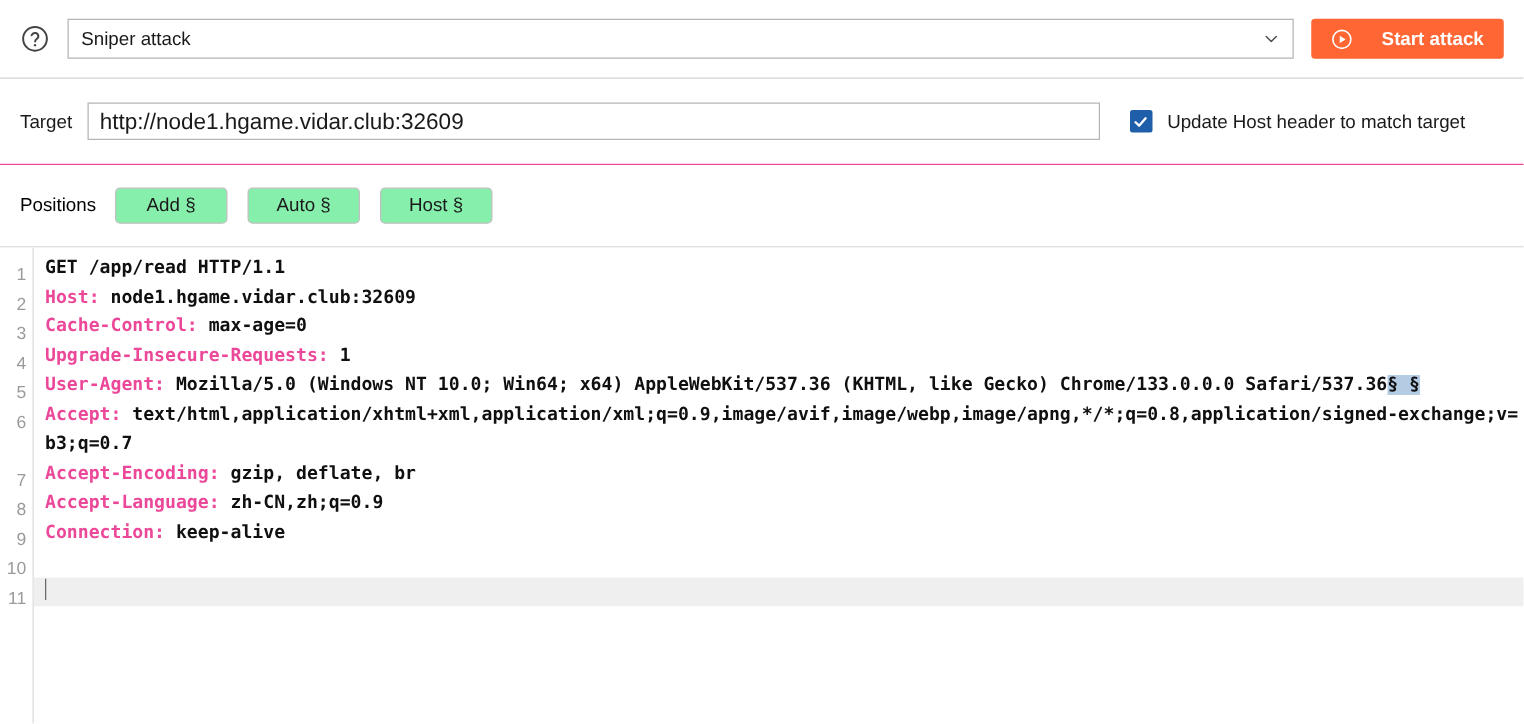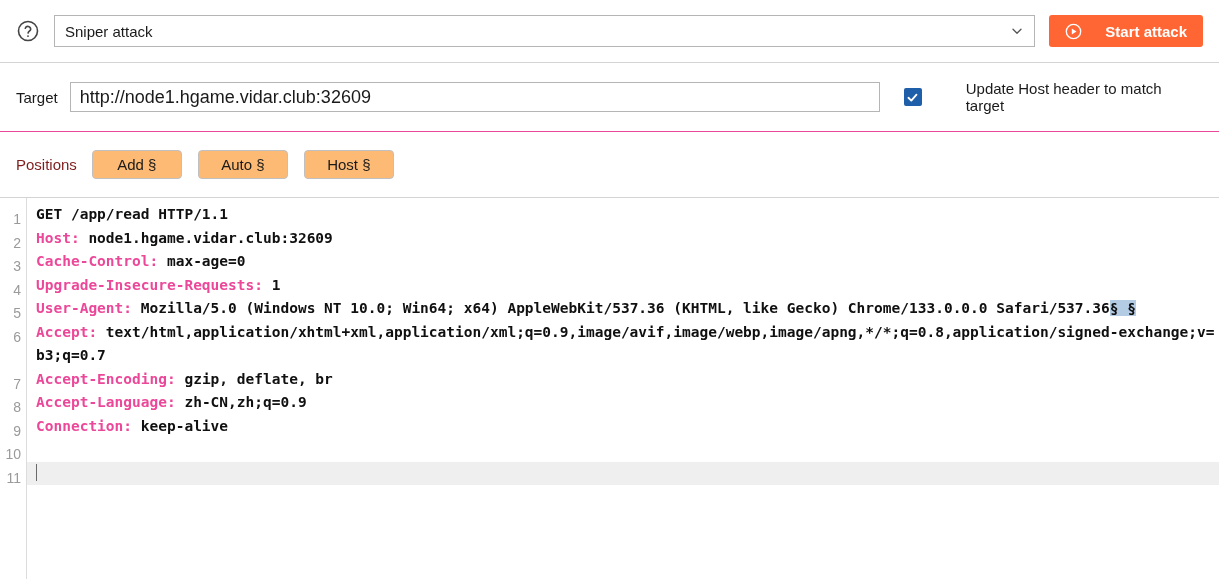--- a/index.html
+++ b/index.html
@@ -102,24 +102,23 @@
     border: 1px solid #b5b5b5;
     background: #fff;
     font-family: "Liberation Sans", sans-serif;
     font-size: 18px;
     color: #1a1a1a;
     padding: 0 9px;
     outline: none;
   }
   .host-check {
     display: flex;
-    align-items: center;
+    align-items: flex-end;
     margin-left: 24px;
     cursor: pointer;
-    gap: 32px;
   }
   .checkbox {
     width: 18px;
     height: 18px;
     flex: 0 0 18px;
     border-radius: 2px;
     background: #1f5fa9;
     display: flex;
     align-items: center;
     justify-content: center;
@@ -131,30 +130,30 @@
   .positions-bar {
     height: 66px;
     box-sizing: border-box;
     display: flex;
     align-items: center;
     padding: 0 16px;
     border-bottom: 1px solid #d4d4d4;
   }
   .positions-label {
     font-size: 15px;
-    color: #7f1d1d;
+    color: #000000;
     margin-right: 15px;
   }
   .pos-btn {
     height: 29px;
     min-width: 90px;
     box-sizing: border-box;
     border: 1px solid #c0c0c0;
     border-radius: 4px;
-    background: #fdba74;
+    background: #86efac;
     font-family: "Liberation Sans", sans-serif;
     font-size: 15px;
     color: #1a1a1a;
     margin-right: 16px;
     cursor: pointer;
     padding: 0 14px;
   }
 
   
   .editor {

